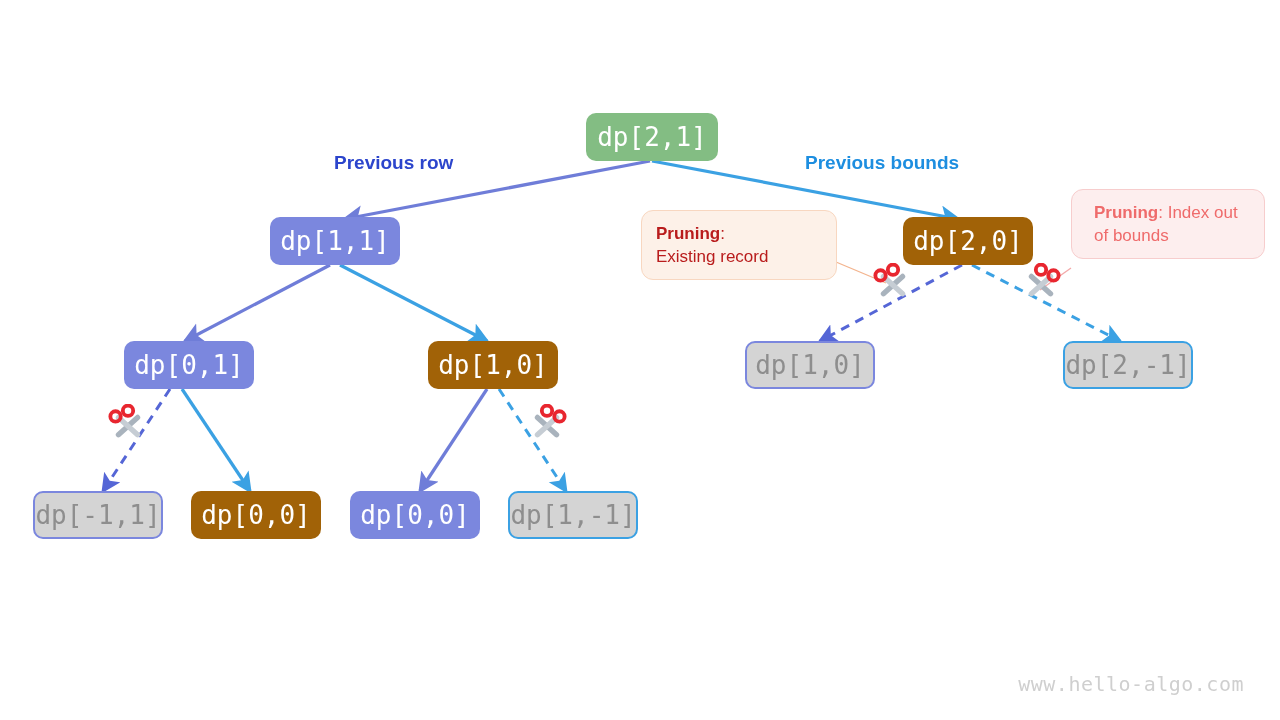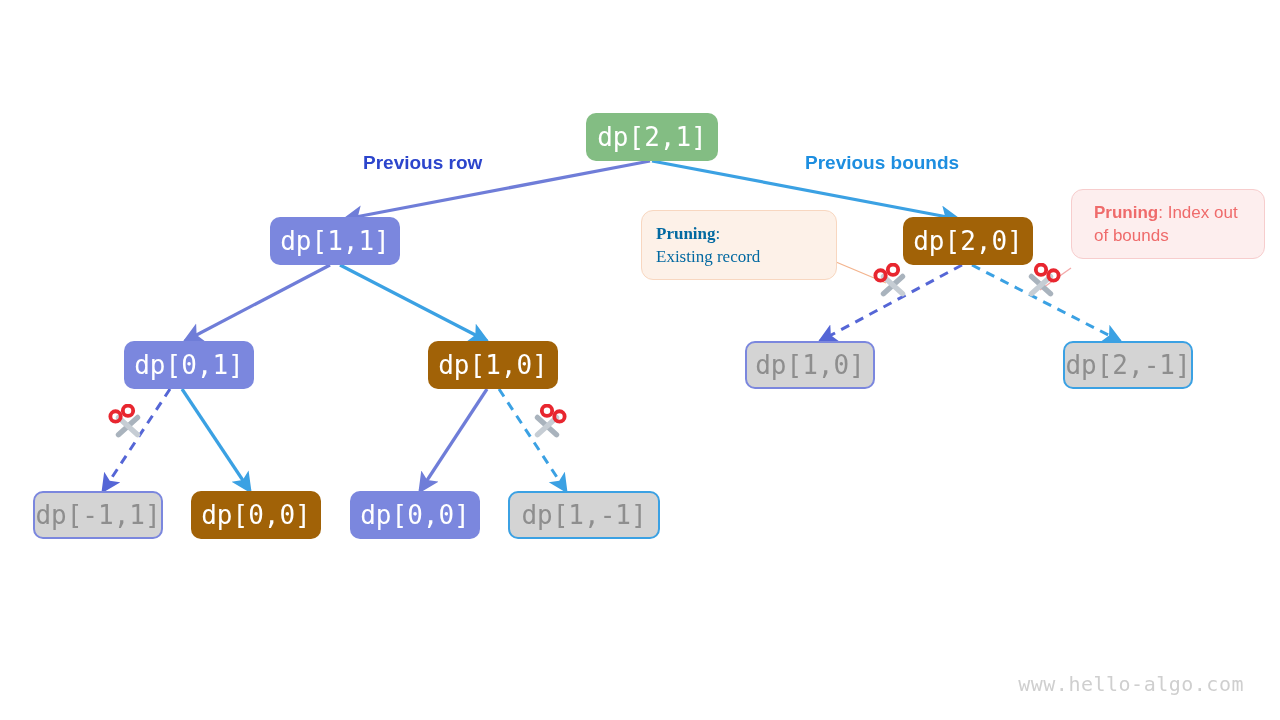--- a/index.html
+++ b/index.html
@@ -26,21 +26,21 @@
     position:absolute;font-weight:bold;font-size:19px;white-space:nowrap;
   }
   .lbl-row{color:#2c45cc;}
   .lbl-col{color:#1d8ee0;}
 
   .callout{
     position:absolute;border-radius:12px;box-sizing:border-box;
     font-size:17px;line-height:23px;padding:11px 14px;white-space:nowrap;
   }
   .callout b{font-weight:bold;}
-  .co-orange{background:#fdf1e8;border:1.5px solid #f8d7c0;color:#0369a1;font-family:Liberation Serif, serif;}
+  .co-orange{background:#fdf1e8;border:1.5px solid #f8d7c0;color:#b91c1c;}
   .co-red{background:#fdeeee;border:1.5px solid #f7cdcd;color:#ef6b6b;padding-left:22px;}
 
   .watermark{
     position:absolute;right:36px;bottom:24px;color:#cfcfcf;font-size:20px;
     font-family:"DejaVu Sans Mono","Liberation Mono",monospace;letter-spacing:.5px;
   }
   .scissors{position:absolute;width:46px;height:46px;}
 </style>
 </head>
 <body>
@@ -120,25 +120,25 @@
   </div>
 
   <div class="node n-blue" style="left:191px;top:491px;width:130px;height:48px;">
     <span>dp[0,0]</span>
   </div>
 
   <div class="node n-purple" style="left:350px;top:491px;width:130px;height:48px;">
     <span>dp[0,0]</span>
   </div>
 
-  <div class="node n-pruned-blue" style="left:508px;top:491px;width:152px;height:48px;">
+  <div class="node n-pruned-blue" style="left:508px;top:491px;width:130px;height:48px;">
     <span>dp[1,-1]</span>
   </div>
 
-  <div class="branch-label lbl-row" style="left:363px;top:152px;">Previous row</div>
+  <div class="branch-label lbl-row" style="left:334px;top:152px;">Previous row</div>
   <div class="branch-label lbl-col" style="left:805px;top:152px;">Previous bounds</div>
 
   <div class="callout co-orange" style="left:641px;top:210px;width:196px;">
     <b>Pruning</b><span>:</span><br>
     <span>Existing record</span>
   </div>
 
   <div class="callout co-red" style="left:1071px;top:189px;width:194px;white-space:normal;">
     <b>Pruning</b><span>:</span>
     <span>Index out of bounds</span>

